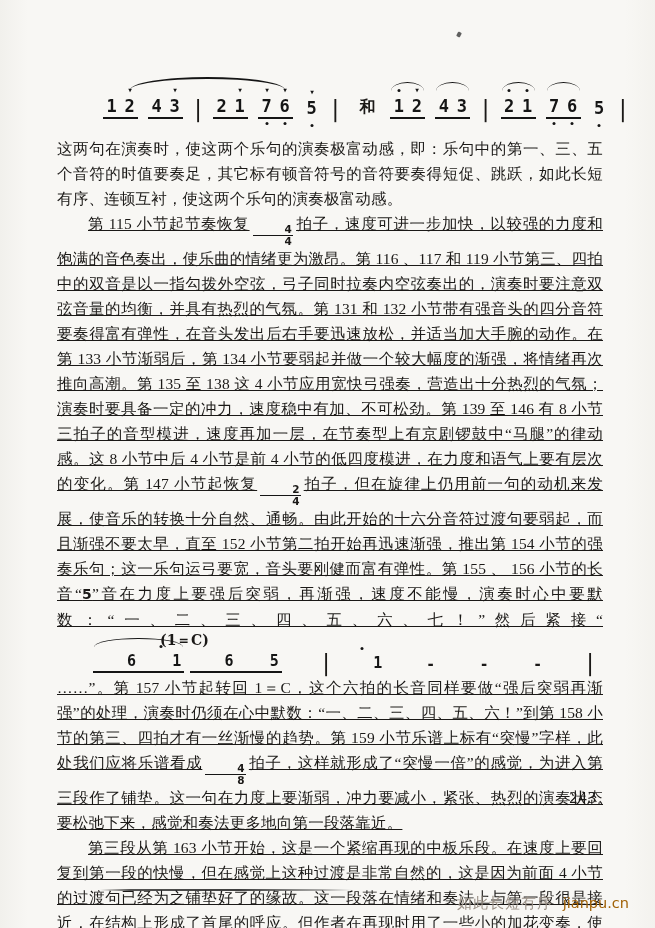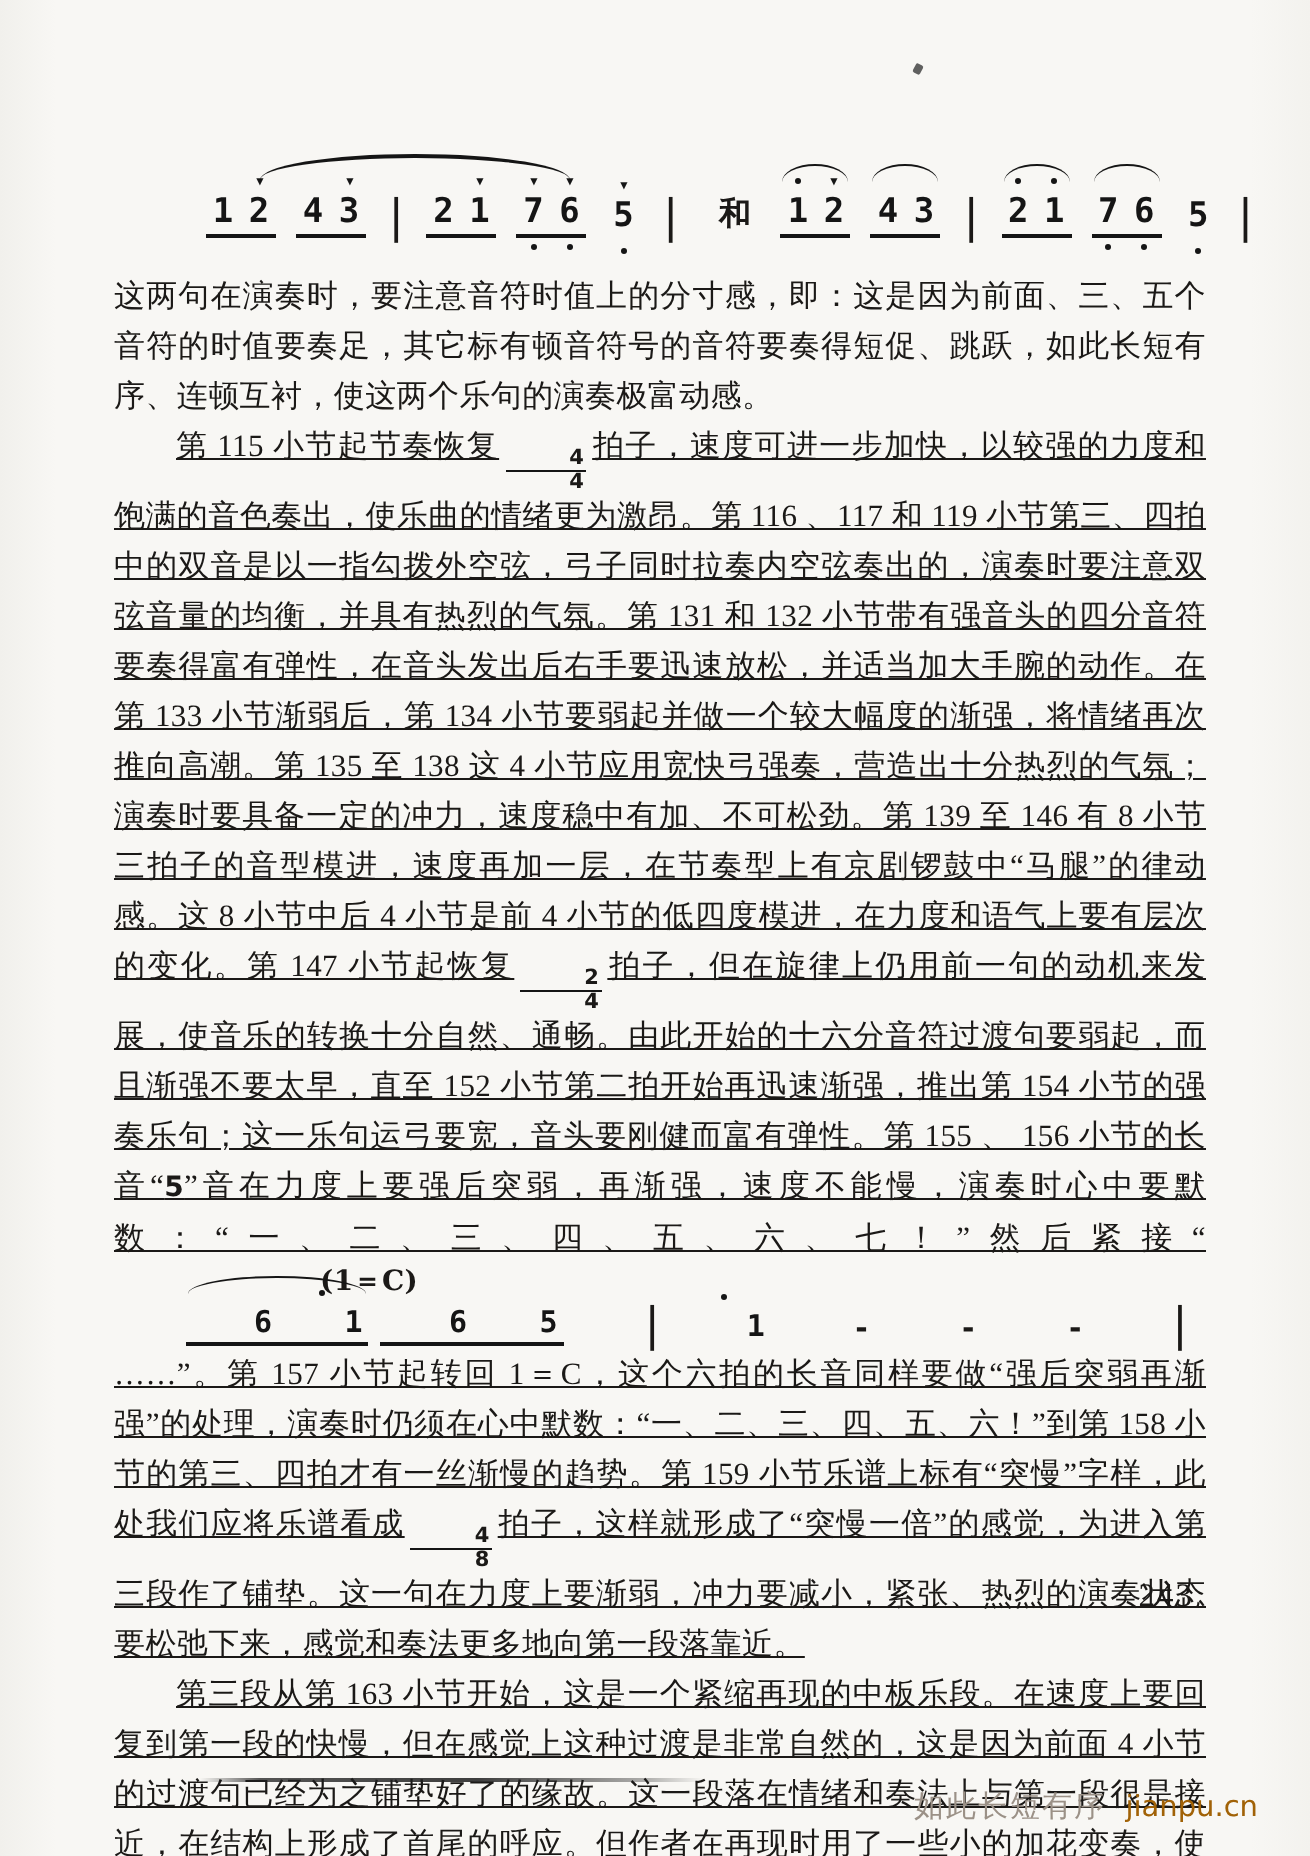--- a/index.html
+++ b/index.html
@@ -119,21 +119,21 @@
           <span class="pair-slur"></span>
         </span>
         <span class="sgl">
           <span class="note">5<span class="dot-below"></span></span>
         </span>
         <span class="barline">|</span>
       </span>
   </div>
 
   <div class="body-text">
-      <p class="para">这两句在演奏时，要注意音符时值上的分寸感，即：这是因为前面、三、五个音符的时值要奏足，其它标有顿音符号的音符要奏得短促、跳跃，如此长短有序、连顿互衬，使这两个乐句的演奏极富动感。</p>
+      <p class="para">这两句在演奏时，使这两个乐句的演奏极富动感，即：乐句中的第一、三、五个音符的时值要奏足，其它标有顿音符号的音符要奏得短促、跳跃，如此长短有序、连顿互衬，使这两个乐句的演奏极富动感。</p>
       <p class="para indent">第 115 小节起节奏恢复<span class="frac">
           <span class="num">4</span>
           <span class="den">4</span>
         </span>拍子，速度可进一步加快，以较强的力度和饱满的音色奏出，使乐曲的情绪更为激昂。第 116 、117 和 119 小节第三、四拍中的双音是以一指勾拨外空弦，弓子同时拉奏内空弦奏出的，演奏时要注意双弦音量的均衡，并具有热烈的气氛。第 131 和 132 小节带有强音头的四分音符要奏得富有弹性，在音头发出后右手要迅速放松，并适当加大手腕的动作。在第 133 小节渐弱后，第 134 小节要弱起并做一个较大幅度的渐强，将情绪再次推向高潮。第 135 至 138 这 4 小节应用宽快弓强奏，营造出十分热烈的气氛；演奏时要具备一定的冲力，速度稳中有加、不可松劲。第 139 至 146 有 8 小节三拍子的音型模进，速度再加一层，在节奏型上有京剧锣鼓中“马腿”的律动感。这 8 小节中后 4 小节是前 4 小节的低四度模进，在力度和语气上要有层次的变化。第 147 小节起恢复<span class="frac">
           <span class="num">2</span>
           <span class="den">4</span>
         </span>拍子，但在旋律上仍用前一句的动机来发展，使音乐的转换十分自然、通畅。由此开始的十六分音符过渡句要弱起，而且渐强不要太早，直至 152 小节第二拍开始再迅速渐强，推出第 154 小节的强奏乐句；这一乐句运弓要宽，音头要刚健而富有弹性。第 155 、 156 小节的长音“<strong class="">5</strong>”音在力度上要强后突弱，再渐强，速度不能慢，演奏时心中要默数：“一、二、三、四、五、六、七！”然后紧接“<span class="inline-notation"><span class="key-label">(1＝C)</span><span class="notation-row">
             <span class="beam">
               <span class="note">6</span>
               <span class="note">1<span class="dot-above"></span></span>

